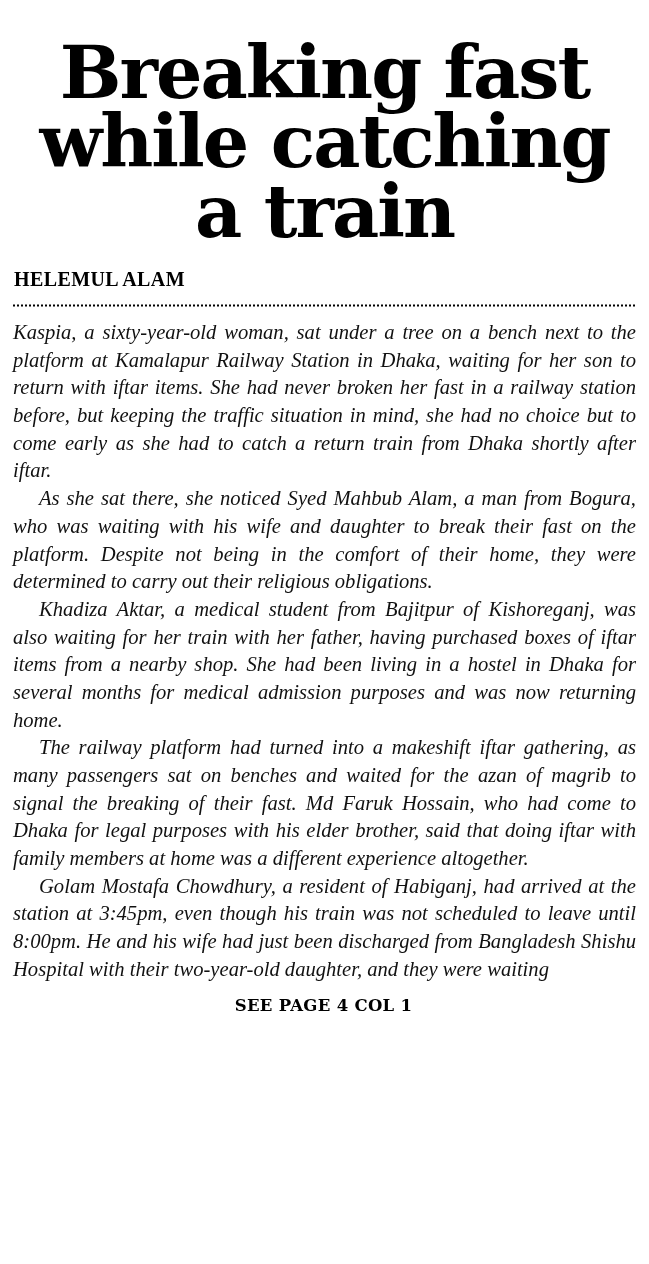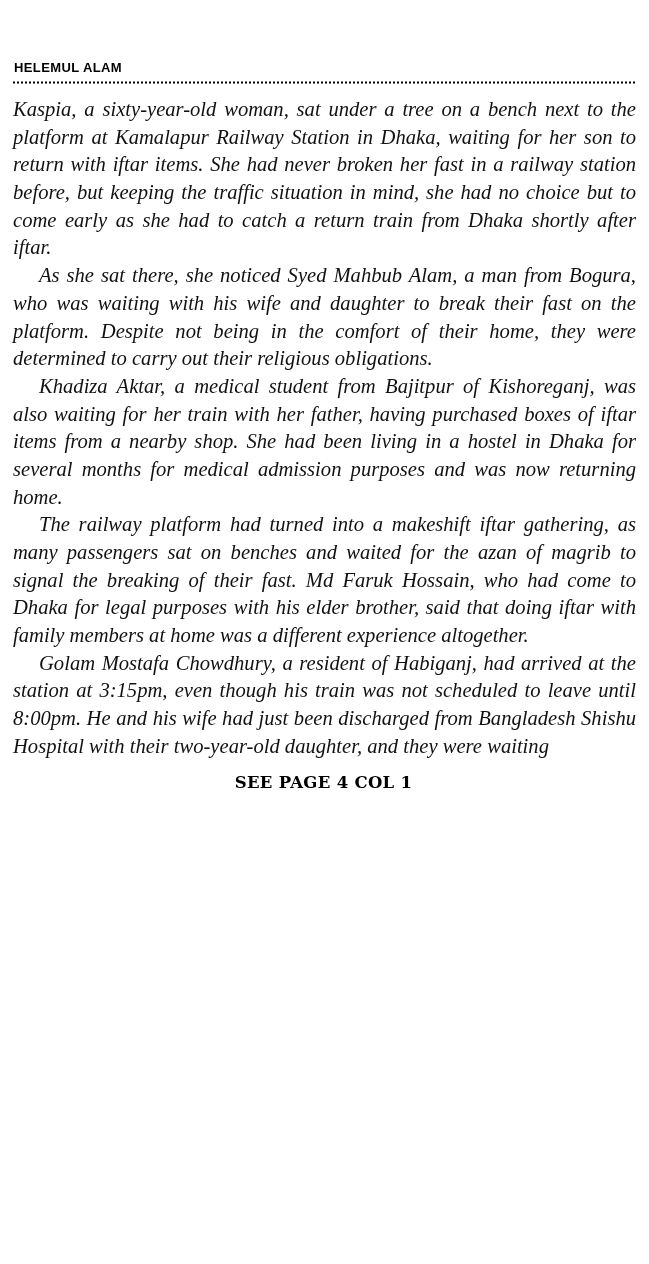--- a/index.html
+++ b/index.html
@@ -34,26 +34,26 @@
   }
   .headline .hl-line {
     display: block;
     white-space: nowrap;
   }
   .headline .hl-line.l1 { font-size: 73px; letter-spacing: -2px; }
   .headline .hl-line.l2 { font-size: 73px; letter-spacing: -2px; }
   .headline .hl-line.l3 { font-size: 73px; letter-spacing: -2px; }
 
   .byline {
-    font-family: Liberation Sans, sans-serif;
+    font-family: Liberation Serif, serif;
     font-weight: 700;
-    font-size: 13px;
+    font-size: 20px;
     letter-spacing: 0.4px;
     color: #000000;
-    margin: 22px 0 6px 2px;
+    margin: 22px 0 13px 2px;
     text-transform: uppercase;
   }
   .rule {
     height: 3px;
     margin: 0 0 12px 0;
     background-image: radial-gradient(circle, #000 0.85px, rgba(0,0,0,0) 1.0px);
     background-size: 4px 4px;
     background-repeat: repeat-x;
     background-position: 0 center;
   }
@@ -86,28 +86,33 @@
     margin-top: 12px;
     margin-right: 2px;
     color: #000000;
   }
 </style>
 </head>
 <body>
 
 <div class="page">
 
+  <h1 class="headline">
+    <span class="hl-line l1">Breaking fast</span>
+    <span class="hl-line l2">while catching</span>
+    <span class="hl-line l3">a train</span>
+  </h1>
 
   <div class="byline">HELEMUL ALAM</div>
 
   <div class="rule"></div>
 
   <div class="body-text">
     <p class="first">Kaspia, a sixty-year-old woman, sat under a tree on a bench next to the platform at Kamalapur Railway Station in Dhaka, waiting for her son to return with iftar items. She had never broken her fast in a railway station before, but keeping the traffic situation in mind, she had no choice but to come early as she had to catch a return train from Dhaka shortly after iftar.</p>
     <p>As she sat there, she noticed Syed Mahbub Alam, a man from Bogura, who was waiting with his wife and daughter to break their fast on the platform. Despite not being in the comfort of their home, they were determined to carry out their religious obligations.</p>
     <p>Khadiza Aktar, a medical student from Bajitpur of Kishoreganj, was also waiting for her train with her father, having purchased boxes of iftar items from a nearby shop. She had been living in a hostel in Dhaka for several months for medical admission purposes and was now returning home.</p>
     <p>The railway platform had turned into a makeshift iftar gathering, as many passengers sat on benches and waited for the azan of magrib to signal the breaking of their fast. Md Faruk Hossain, who had come to Dhaka for legal purposes with his elder brother, said that doing iftar with family members at home was a different experience altogether.</p>
-    <p>Golam Mostafa Chowdhury, a resident of Habiganj, had arrived at the station at 3:15pm, even though his train was not scheduled to leave until 8:00pm. He and his wife had just been discharged from Bangladesh Shishu Hospital with their two-year-old daughter, and they were waiting</p>
+    <p>Golam Mostafa Chowdhury, a resident of Habiganj, had arrived at the station at 3:45pm, even though his train was not scheduled to leave until 8:00pm. He and his wife had just been discharged from Bangladesh Shishu Hospital with their two-year-old daughter, and they were waiting</p>
   </div>
 
   <div class="continuation">SEE PAGE 4 COL 1</div>
 
 </div>
 
 </body></html>

